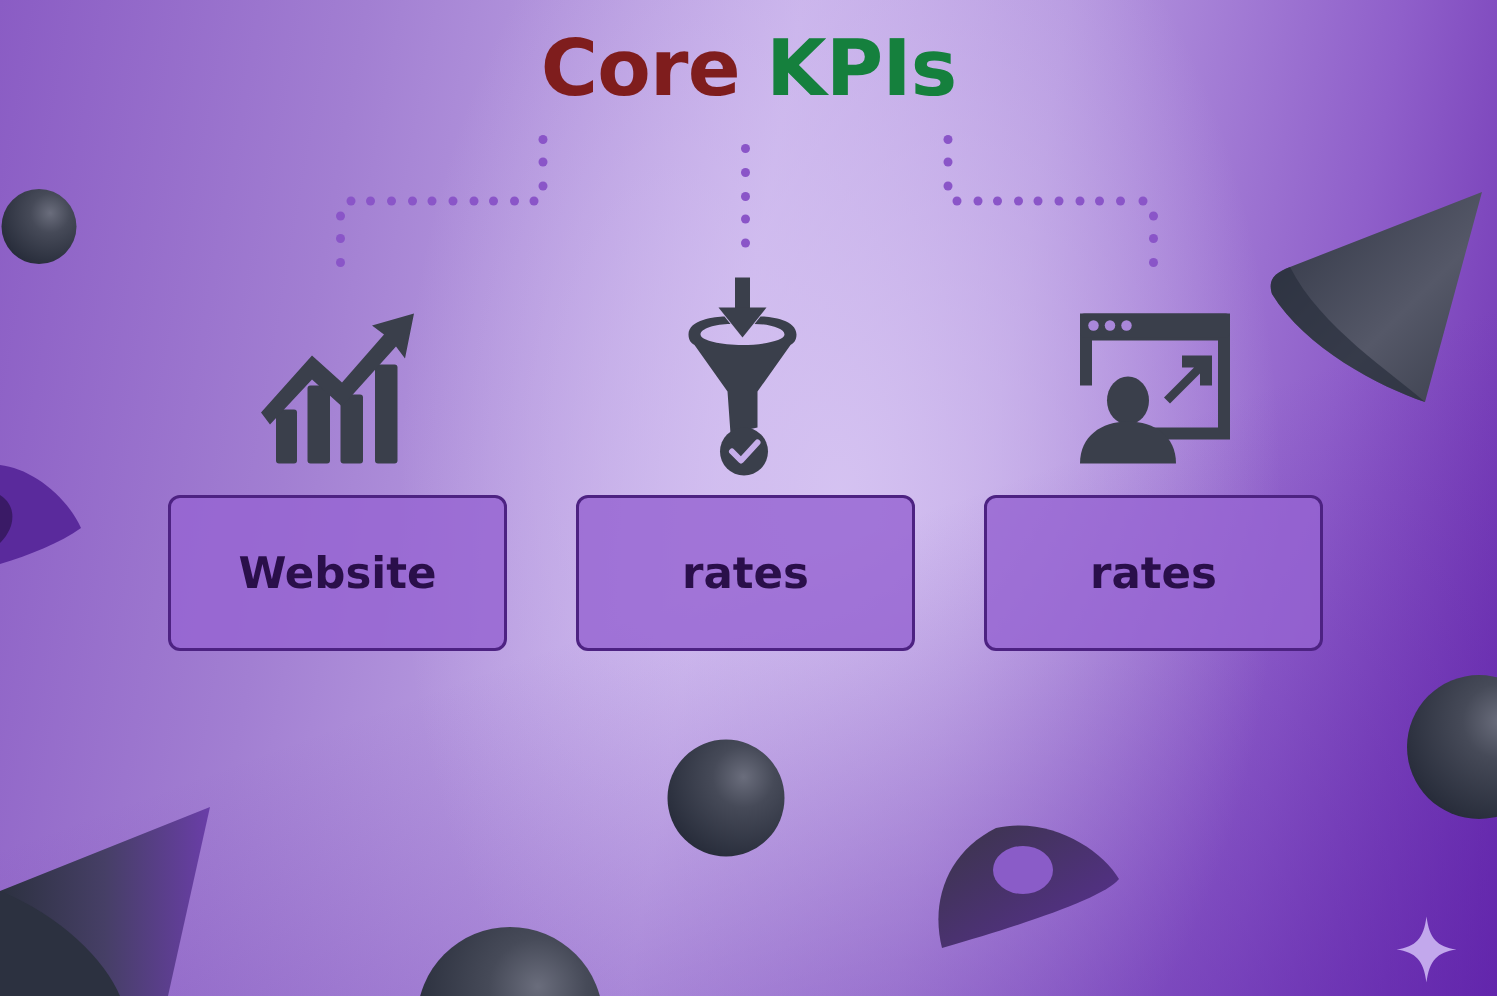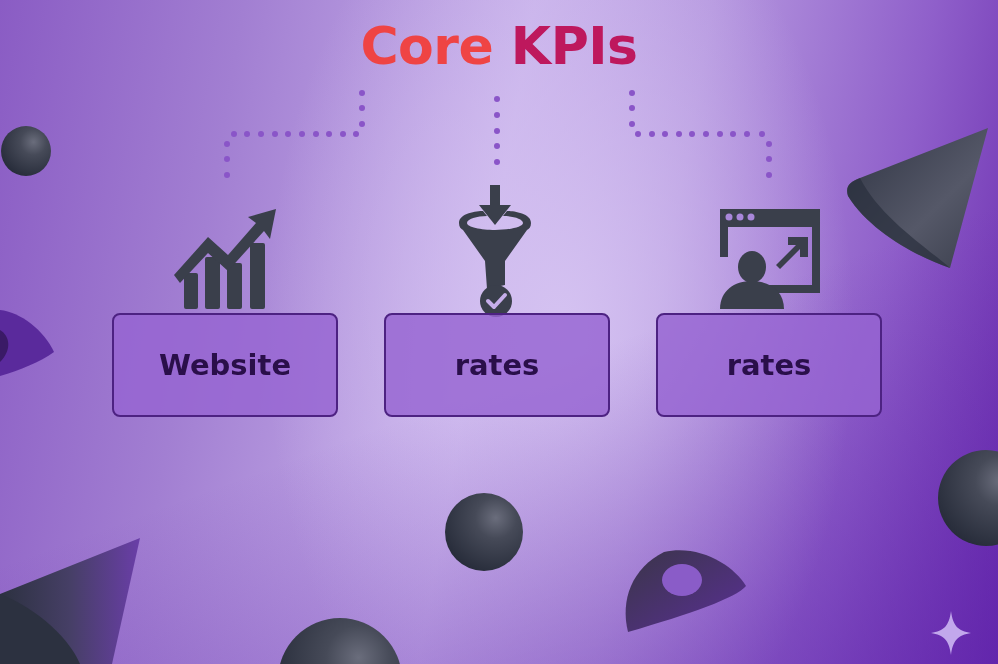--- a/index.html
+++ b/index.html
@@ -12,26 +12,26 @@
   }
   .bg-bottom {
     position: absolute; left: 0; top: 0; width: 998px; height: 664px;
     background: linear-gradient(160deg, rgba(0,0,0,0) 55%, rgba(92,32,170,0.55) 100%);
     pointer-events: none;
   }
   .title {
     position: absolute; top: 14px; left: 0; width: 998px; text-align: center;
     font-size: 52px; font-weight: bold; letter-spacing: -0.5px; line-height: 64px;
   }
-  .title .t1 { color: #ef4444; }
-  .title .t2 { color: #be185d; }
+  .title .t1 { color: #7f1d1d; }
+  .title .t2 { color: #15803d; }
   svg.connectors { position: absolute; left: 0; top: 0; }
   .icon { position: absolute; }
   .kpi-box {
-    position: absolute; top: 313px; width: 226px; height: 104px;
+    position: absolute; top: 330px; width: 226px; height: 104px;
     box-sizing: border-box;
     border: 2px solid #4d2282; border-radius: 8px;
     background: rgba(150,100,210,0.82);
     display: flex; flex-direction: column; align-items: center; justify-content: center;
     color: #2a0f4a; font-weight: bold; font-size: 29px; line-height: 38px; text-align: center;
   }
   .deco { position: absolute; }
 </style>
 </head>
 <body>

